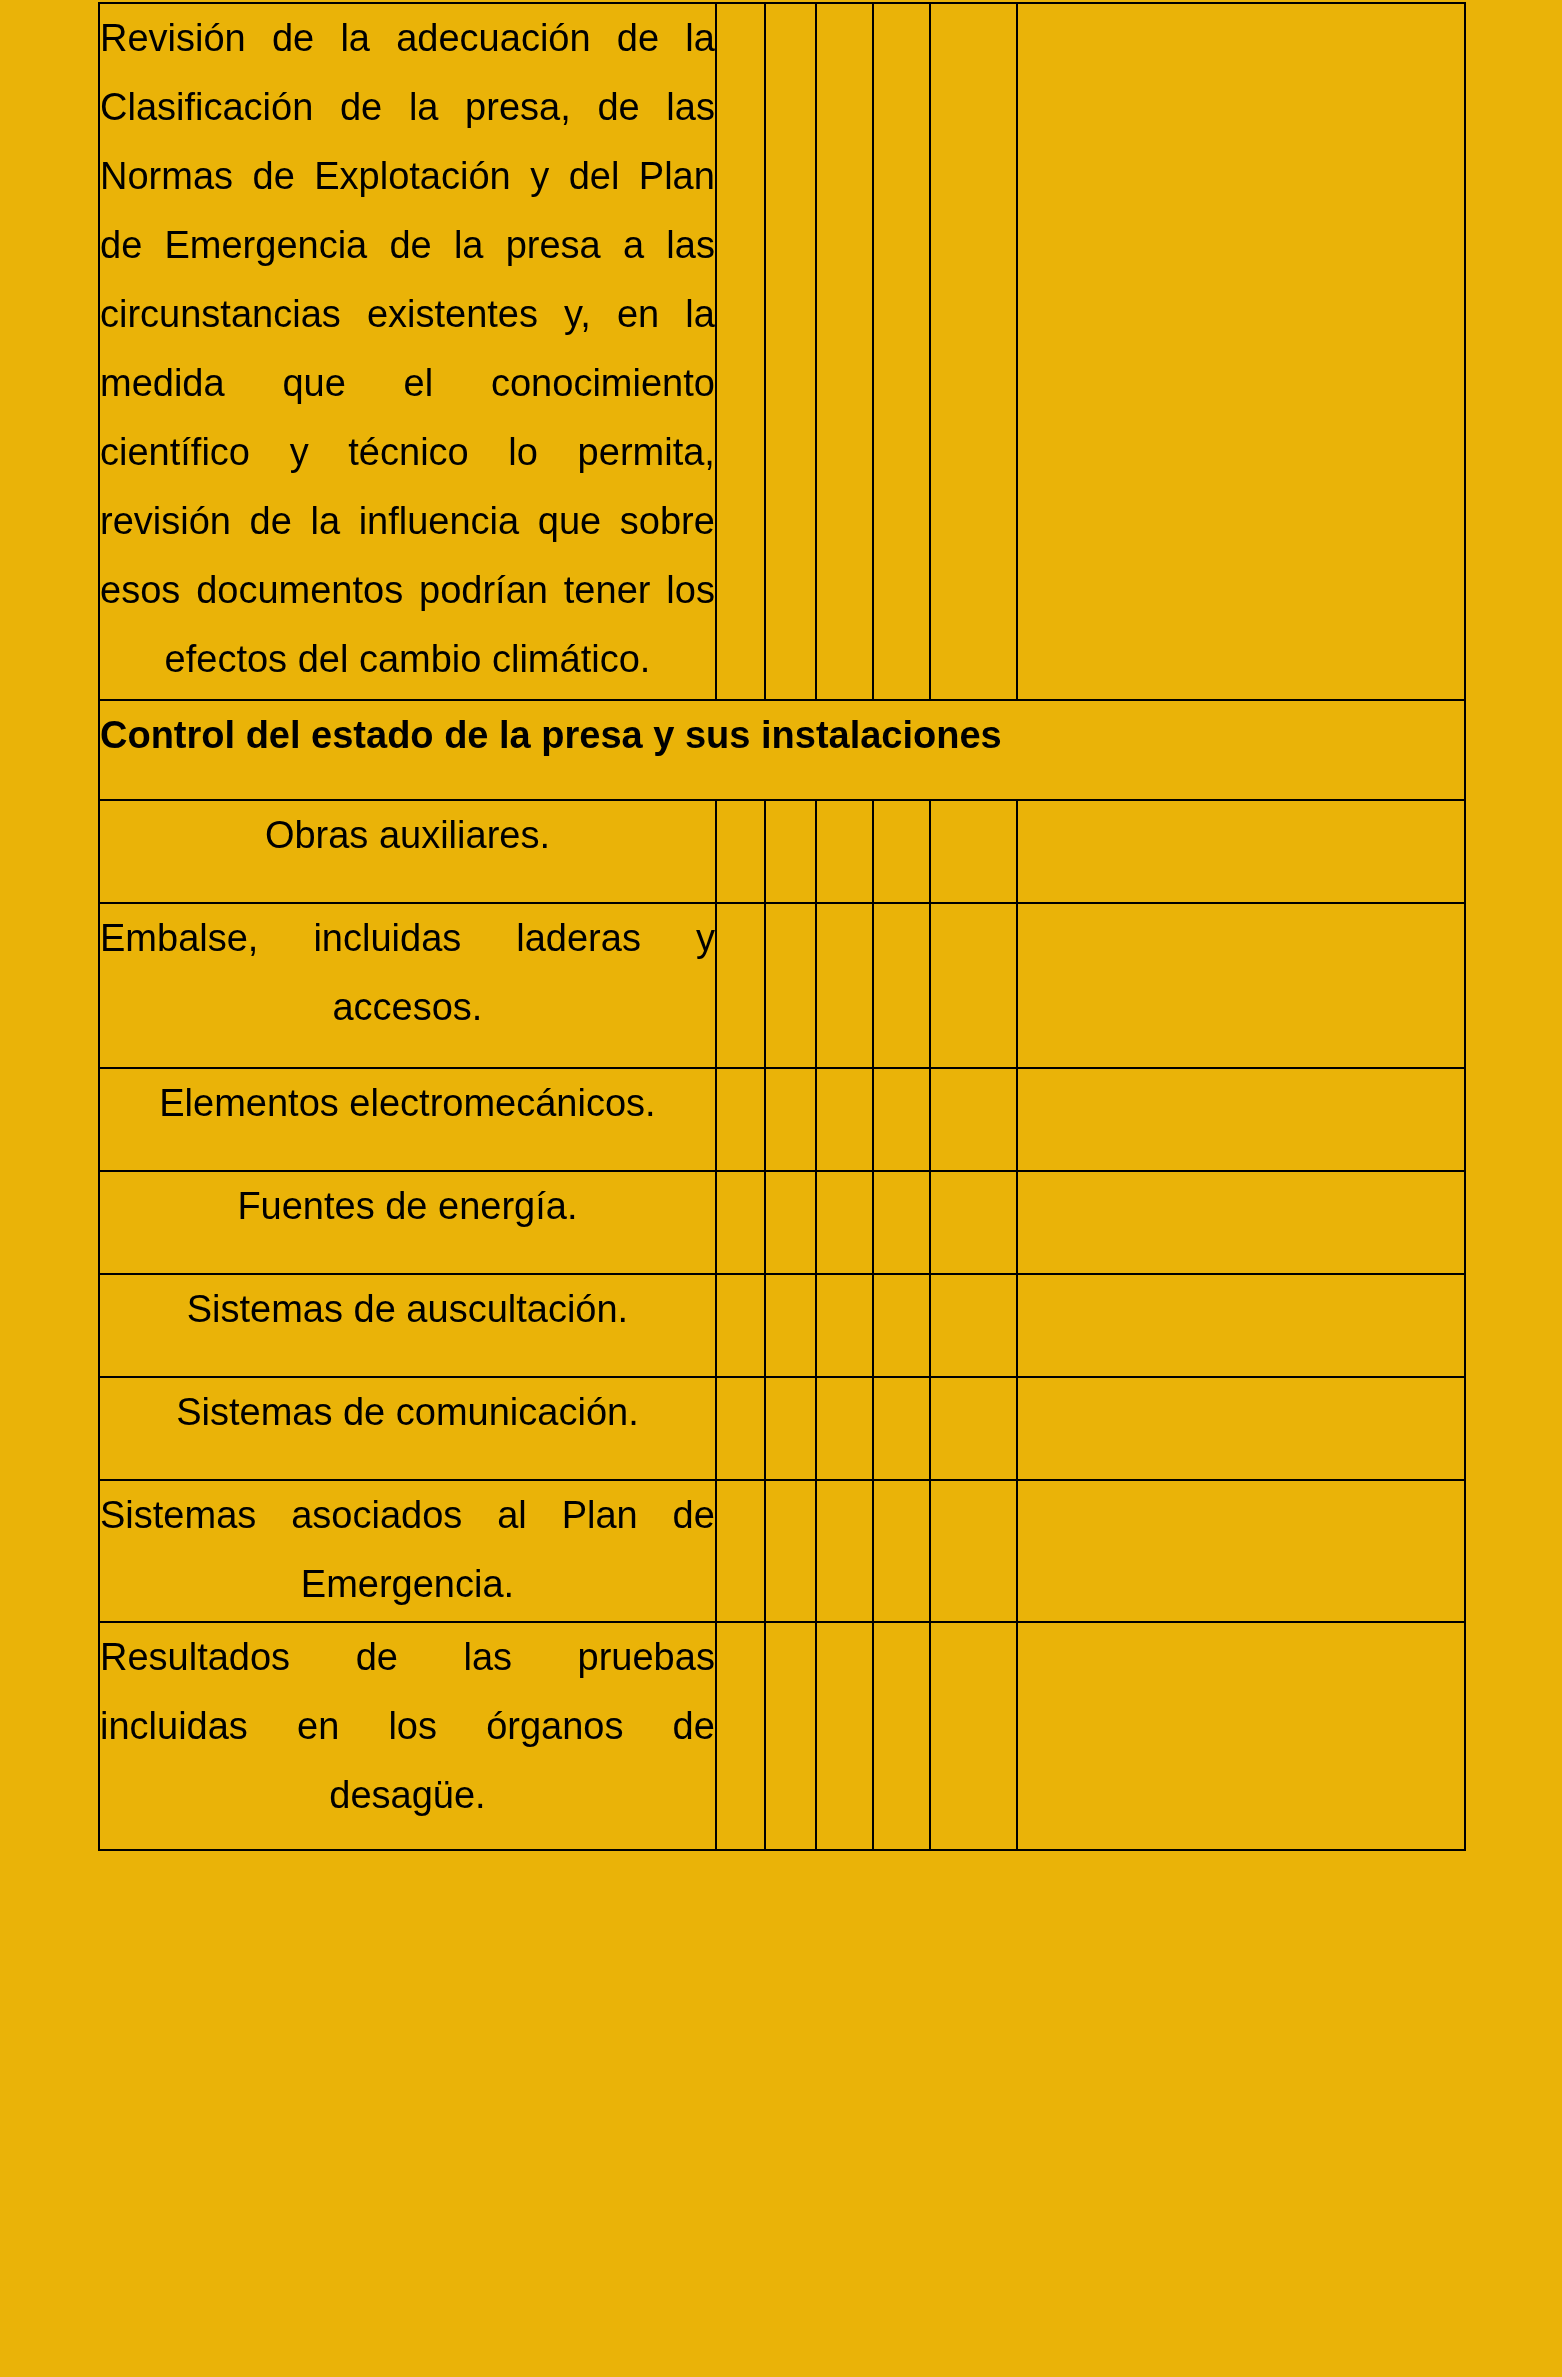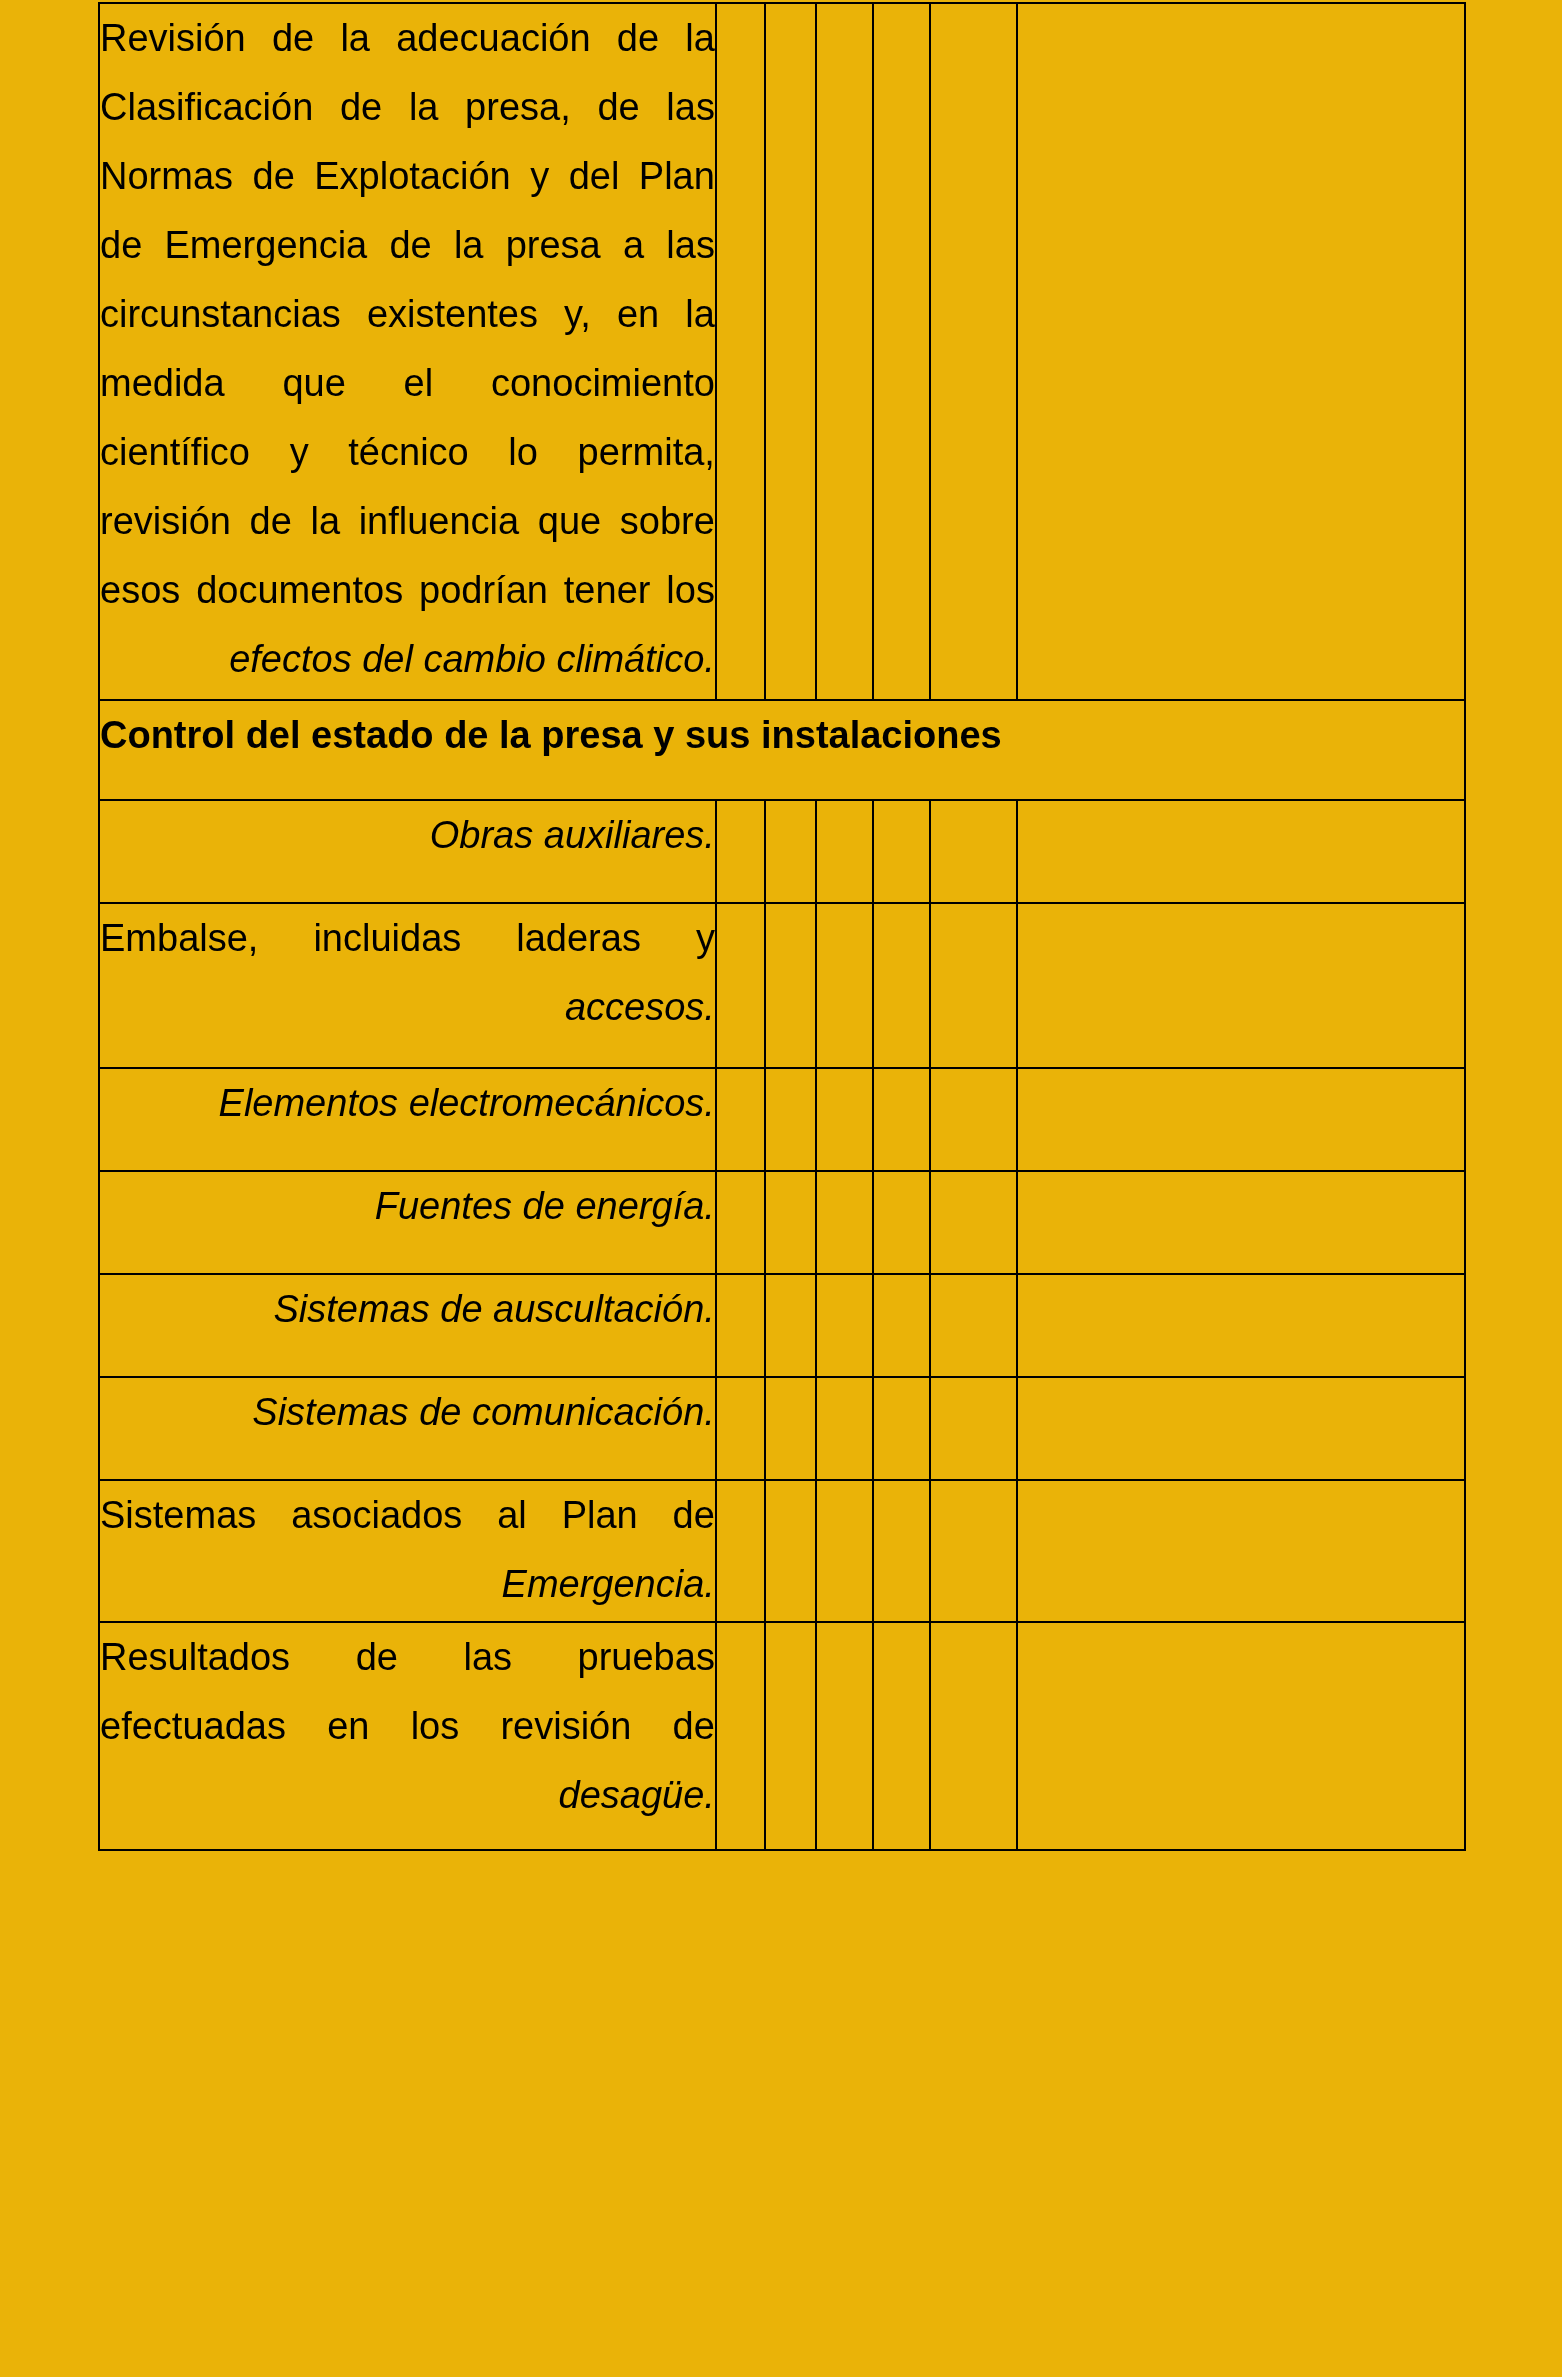--- a/index.html
+++ b/index.html
@@ -51,23 +51,22 @@
   td.para-cell {
     padding: 3.4px 4.3px 0 5.1px;
   }
   td.header-cell {
     padding: 12px 4.3px 0 5.1px;
   }
   td.item-cell {
     padding: 1.7px 5.1px 0 63px;
   }
   .ln { 
-    text-align: right;
+    text-align: center;
     white-space: nowrap;
-    font-style: italic;
   }
   .jl { 
     text-align: justify;
     text-align-last: justify;
     white-space: normal;
   }
   .section-title {
     font-weight: bold;
     font-size: 38px;
     line-height: 69px;
@@ -202,21 +201,21 @@
       <td></td>
       <td></td>
       <td></td>
       <td></td>
       <td></td>
     </tr>
 
     <tr class="r-item3">
       <td class="item-cell txt">
         <div class="jl">Resultados de las pruebas</div>
-        <div class="jl">efectuadas en los revisión de</div>
+        <div class="jl">incluidas en los órganos de</div>
         <div class="ln">desagüe.</div>
       </td>
       <td></td>
       <td></td>
       <td></td>
       <td></td>
       <td></td>
       <td></td>
     </tr>
   </tbody>

